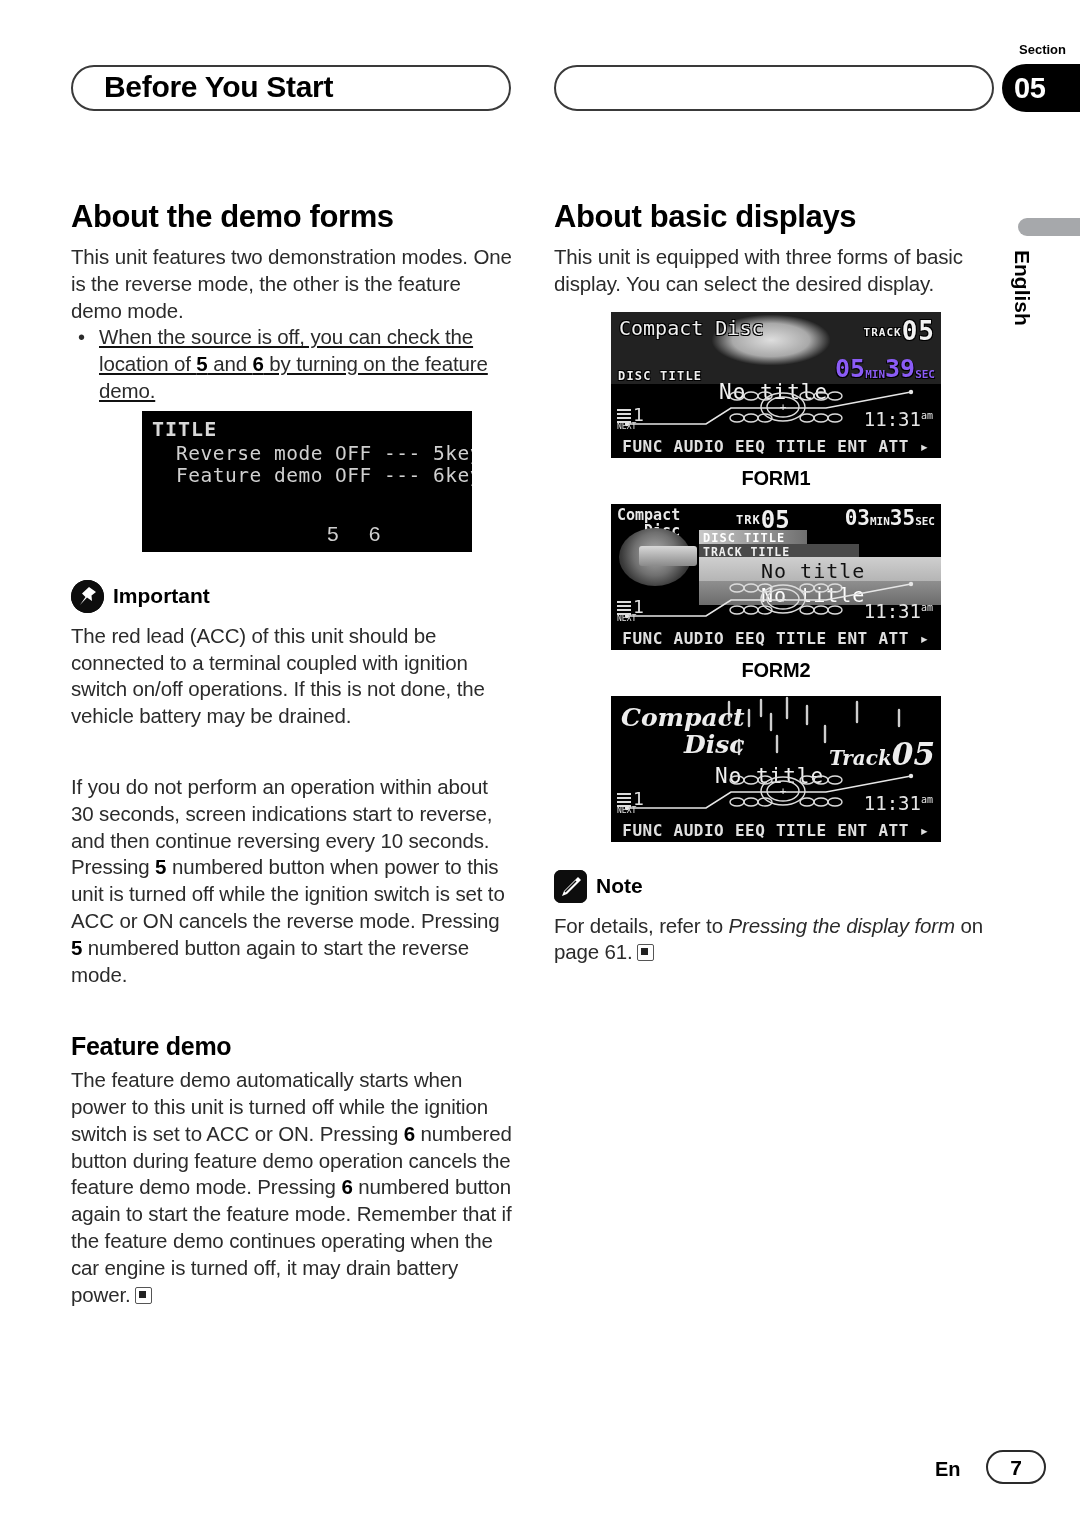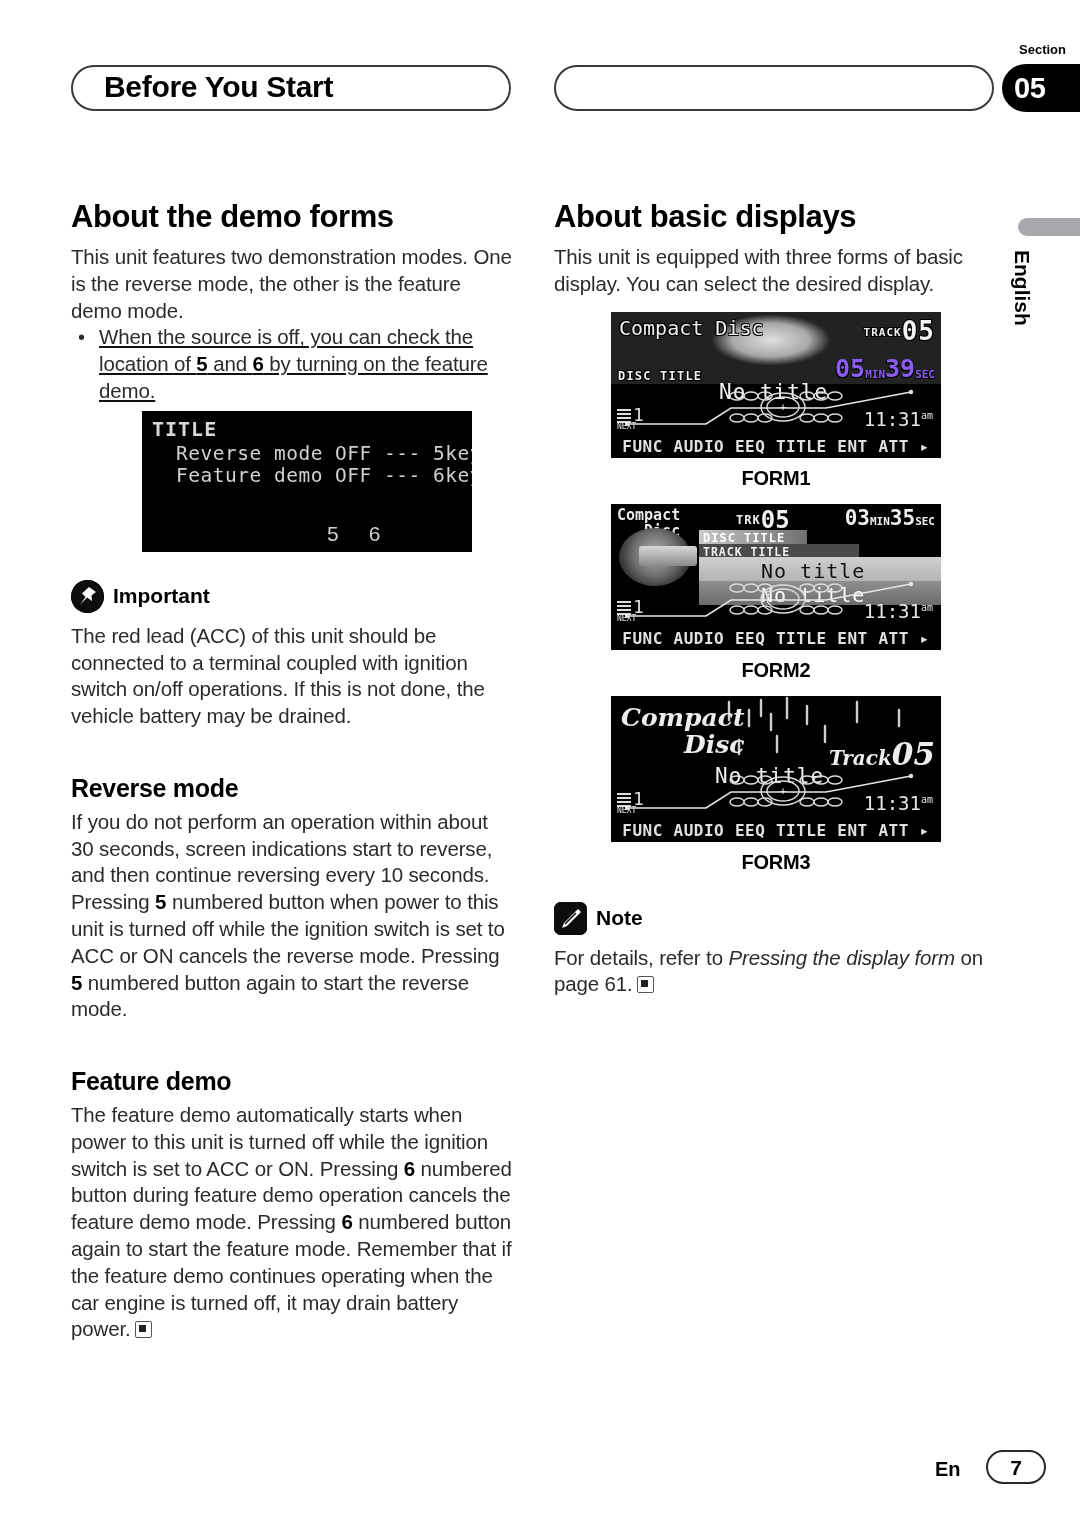--- a/index.html
+++ b/index.html
@@ -537,21 +537,20 @@
         <circle cx="16.5" cy="16.5" r="16.5" fill="#0d0d0d"></circle>
         <path d="M18 7 L25 12 L20.5 15.5 L21 21 L16 17.5 L9 25 L14.5 17 L11 13.5 Z" fill="#ffffff"></path>
       </svg>
     </div>
     <div class="callout-title">Important</div>
   </div>
   <p class="body">The red lead (ACC) of this unit should be connected to a terminal coupled with ignition switch on/off operations. If this is not done, the vehicle battery may be drained.</p>
 
   <div class="spacer-lg"></div>
 
-  <h2 class="sub">Reverse mode</h2>
   <p class="body"><span>If you do not perform an operation within about 30 seconds, screen indications start to reverse, and then continue reversing every 10 seconds. Pressing </span><b>5</b><span> numbered button when power to this unit is turned off while the ignition switch is set to ACC or ON cancels the reverse mode. Pressing </span><b>5</b><span> numbered button again to start the reverse mode.</span></p>
 
   <div class="spacer-lg"></div>
 
   <h2 class="sub">Feature demo</h2>
   <p class="body"><span>The feature demo automatically starts when power to this unit is turned off while the ignition switch is set to ACC or ON. Pressing </span><b>6</b><span> numbered button during feature demo operation cancels the feature demo mode. Pressing </span><b>6</b><span> numbered button again to start the feature mode. Remember that if the feature demo continues operating when the car engine is turned off, it may drain battery power.</span><span class="endmark"></span></p>
 
 </div>
 
 <div class="col-right">
@@ -717,21 +716,20 @@
     <div class="lcd-bottombar">
       <span>FUNC</span>
       <span>AUDIO</span>
       <span>EEQ</span>
       <span>TITLE</span>
       <span>ENT</span>
       <span>ATT</span>
       <span>▸</span>
     </div>
   </div>
-  <div class="form-label">FORM3</div>
 
   <div class="spacer-md"></div>
 
   <div class="callout-head">
     <div class="badge-square">
       <svg width="33" height="33" viewBox="0 0 33 33">
         <rect x="0" y="0" width="33" height="33" rx="7" fill="#0d0d0d"></rect>
         <path d="M24 7 L27 10 L13 24 L8 26 L10 21 Z" fill="#ffffff"></path>
         <line x1="11" y1="22" x2="22" y2="11" stroke="#0d0d0d" stroke-width="1.4"></line>
       </svg>

